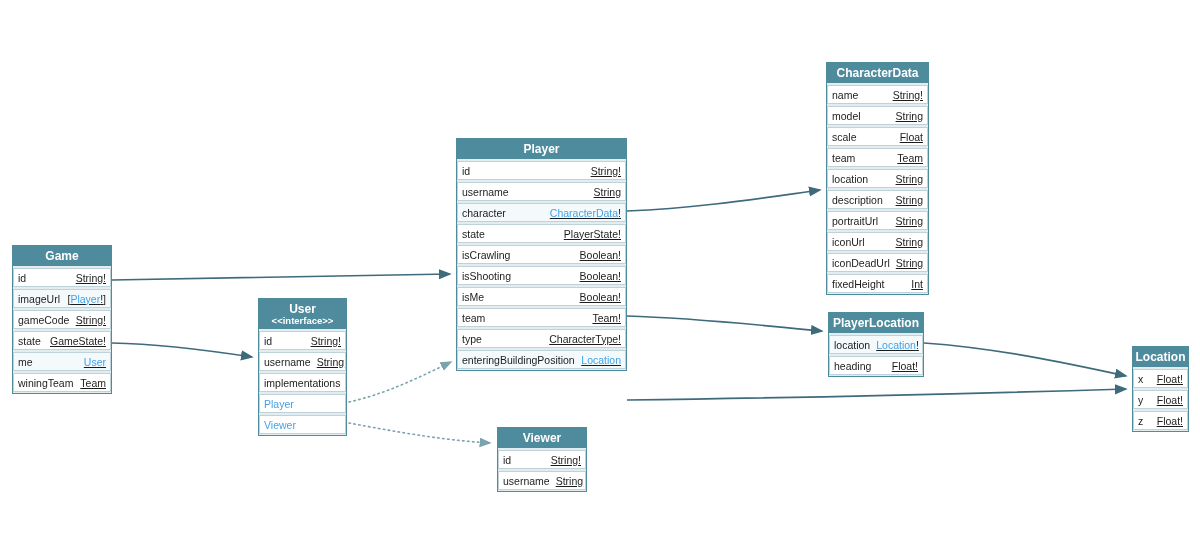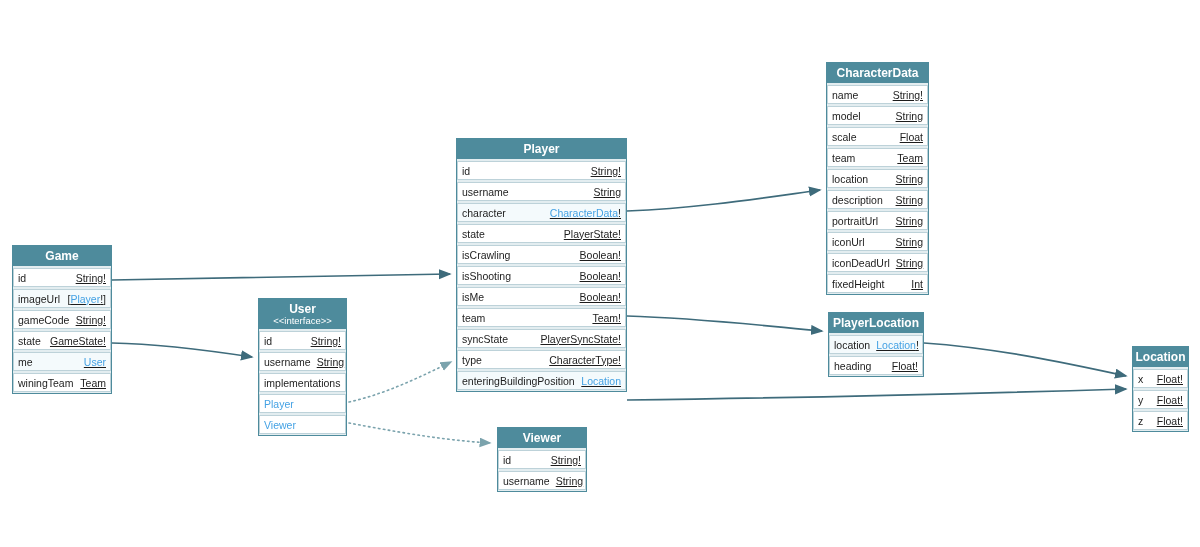--- a/index.html
+++ b/index.html
@@ -26,21 +26,21 @@
   .node-header {
     background: var(--header-bg, #4e8b9c);
     color: var(--header-text, #ffffff);
     height: 20px;
     display: flex; flex-direction: column; align-items: center; justify-content: center;
     font-size: 12px; font-weight: bold;
     line-height: 13px;
     cursor: pointer;
   }
   .node.has-subtitle .node-header { height: 30px; }
-  .node-subtitle { font-size: 9.5px; font-weight: normal; line-height: 10px; }
+  .node-subtitle { font-size: 9.5px; font-weight: bold; line-height: 10px; }
   .row {
     height: 19px; margin-top: 2px;
     background: var(--row-bg, #ffffff);
     border: 1px solid var(--row-border, #bdd2d9);
     display: flex; justify-content: space-between; align-items: center;
     padding: 0 4px;
     font-size: 10.5px; color: var(--field-text, #1c1c1c);
     white-space: nowrap; cursor: pointer;
   }
   .row.has-link { background: var(--row-link-bg, #f4fafc); }
@@ -156,24 +156,20 @@
         </div>
         <div class="row">
           <span class="fname">isMe</span>
           <span class="ftype">Boolean!</span>
         </div>
         <div class="row">
           <span class="fname">team</span>
           <span class="ftype">Team!</span>
         </div>
         <div class="row">
-          <span class="fname">syncState</span>
-          <span class="ftype">PlayerSyncState!</span>
-        </div>
-        <div class="row">
           <span class="fname">type</span>
           <span class="ftype">CharacterType!</span>
         </div>
         <div class="row has-link">
           <span class="fname">enteringBuildingPosition</span>
           <span class="ftype"><span class="link">Location</span></span>
         </div>
       </div>
       <div class="node" style="left: 826px; top: 62px; width: 103px;">
         <div class="node-header">

